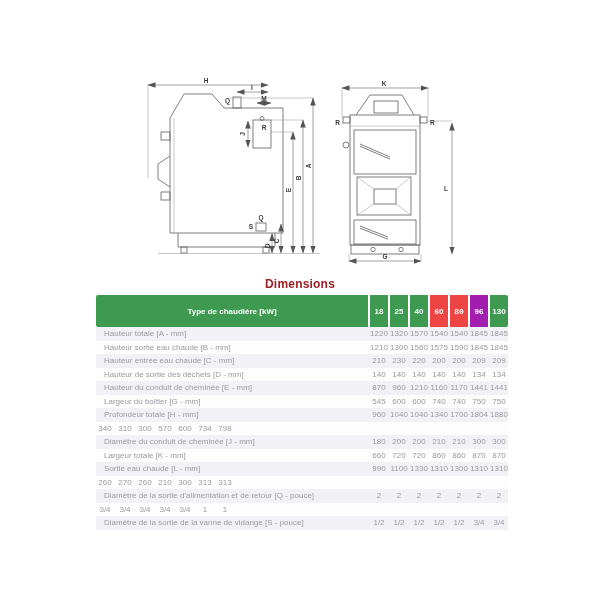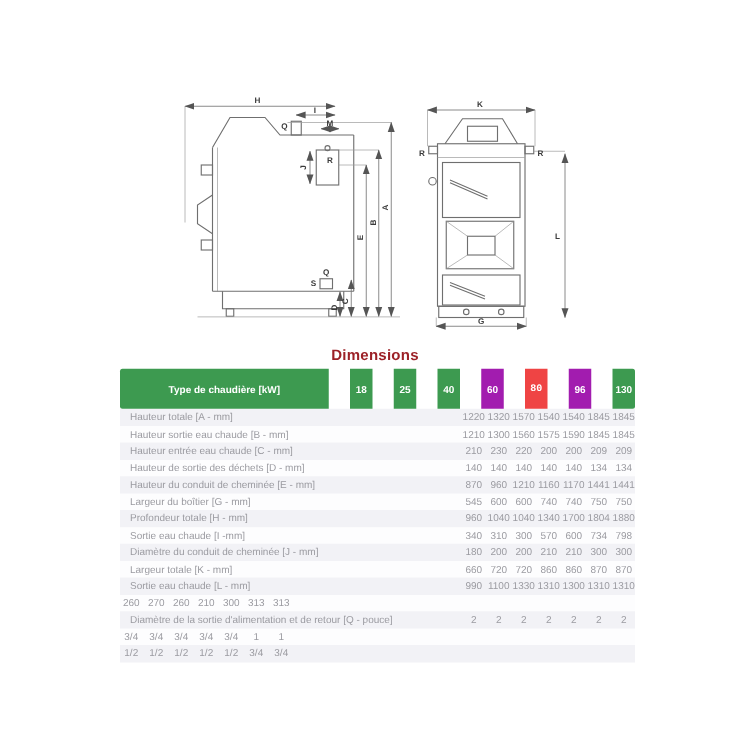--- a/index.html
+++ b/index.html
@@ -16,21 +16,21 @@
   .diagram .thin{stroke:#9a9a9a;stroke-width:0.55;}
   .diagram text{fill:#3a3a3a;font-size:6.5px;font-family:"Liberation Sans",sans-serif;stroke:none;font-weight:bold;}
   .diagram marker path{fill:#555;stroke:none;}
   
   .dim-title{
     position:absolute;top:277px;left:0;width:600px;text-align:center;
     font-size:12px;font-weight:bold;letter-spacing:0.2px;
   }
   
   .tbl{position:absolute;left:96px;top:295px;width:412px;font-size:8px;color:#9b9ba1;}
-  .thead{display:flex;gap:17px;height:32px;font-weight:bold;color:#ffffff;}
+  .thead{display:flex;gap:2px;height:32px;font-weight:bold;color:#ffffff;}
   .thead .hlbl{flex:1;display:flex;align-items:center;justify-content:center;border-radius:2px 0 0 2px;}
   .thead .hcol{width:18px;display:flex;align-items:center;justify-content:center;}
   .thead .hcol:last-child{border-radius:0 2px 2px 0;}
   .tbody{display:block;}
   .trow{display:flex;gap:2px;height:13.5px;align-items:center;}
   .trow:nth-child(odd){background:#f2f2f6;}
   .trow:nth-child(even){background:#fdfdfe;}
   .trow .lbl{flex:1;padding-left:8px;white-space:nowrap;overflow:hidden;}
   .trow .val{width:18px;text-align:center;}
 </style>
@@ -145,21 +145,21 @@
   </svg>
 
   <div class="dim-title" style="color: rgb(156, 33, 39);">Dimensions</div>
 
   <div class="tbl" style="color: rgb(155, 155, 161);">
     <div class="thead">
       <div class="hlbl" style="background: rgb(61, 154, 80);">Type de chaudière [kW]</div>
       <div class="hcol" style="background: rgb(61, 154, 80);">18</div>
       <div class="hcol" style="background: rgb(61, 154, 80);">25</div>
       <div class="hcol" style="background: rgb(61, 154, 80);">40</div>
-      <div class="hcol" style="background: #a21caf;">60</div>
+      <div class="hcol" style="background: #ef4444;">60</div>
       <div class="hcol" style="background: #ef4444; font-family: Liberation Mono, monospace;">80</div>
       <div class="hcol" style="background: #a21caf;">96</div>
       <div class="hcol" style="background: rgb(61, 154, 80);">130</div>
     </div>
     <div class="tbody">
         <div class="trow">
           <div class="lbl">Hauteur totale [A - mm]</div>
           <div class="val">1220</div>
           <div class="val">1320</div>
           <div class="val">1570</div>
@@ -222,21 +222,20 @@
           <div class="lbl">Profondeur totale [H - mm]</div>
           <div class="val">960</div>
           <div class="val">1040</div>
           <div class="val">1040</div>
           <div class="val">1340</div>
           <div class="val">1700</div>
           <div class="val">1804</div>
           <div class="val">1880</div>
         </div>
         <div class="trow">
-          <div class="lbl">Sortie eau chaude [I -mm]</div>
           <div class="val">340</div>
           <div class="val">310</div>
           <div class="val">300</div>
           <div class="val">570</div>
           <div class="val">600</div>
           <div class="val">734</div>
           <div class="val">798</div>
         </div>
         <div class="trow">
           <div class="lbl">Diamètre du conduit de cheminée [J - mm]</div>
@@ -290,20 +289,21 @@
         <div class="trow">
           <div class="val">3/4</div>
           <div class="val">3/4</div>
           <div class="val">3/4</div>
           <div class="val">3/4</div>
           <div class="val">3/4</div>
           <div class="val">1</div>
           <div class="val">1</div>
         </div>
         <div class="trow">
+          <div class="lbl">Diamètre de la sortie de la vanne de vidange [S - pouce]</div>
           <div class="val">1/2</div>
           <div class="val">1/2</div>
           <div class="val">1/2</div>
           <div class="val">1/2</div>
           <div class="val">1/2</div>
           <div class="val">3/4</div>
           <div class="val">3/4</div>
         </div>
       </div>
   </div>

